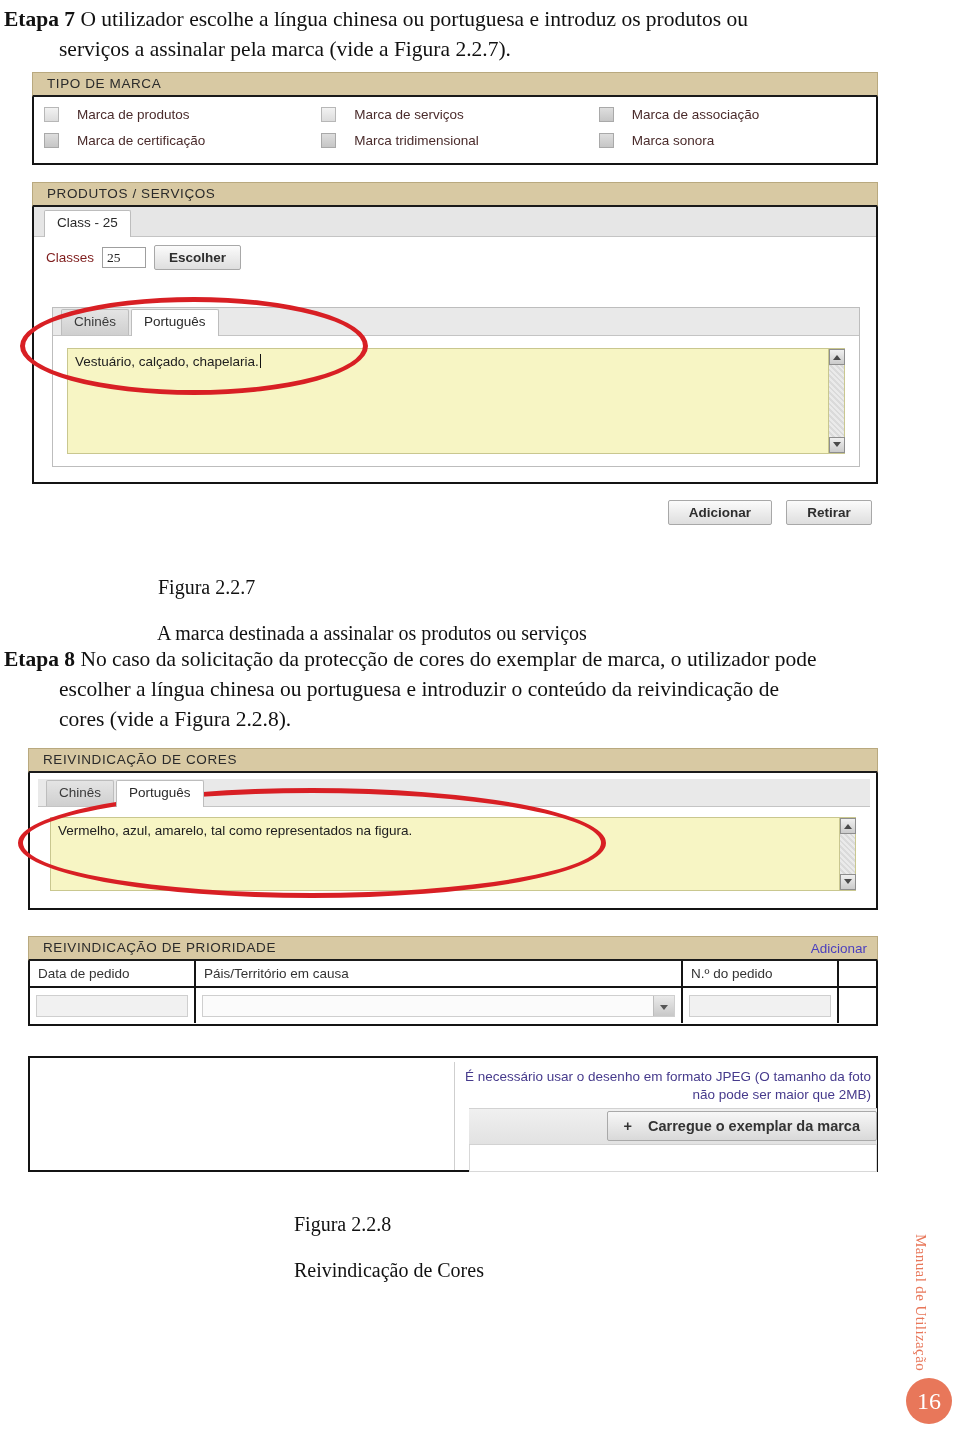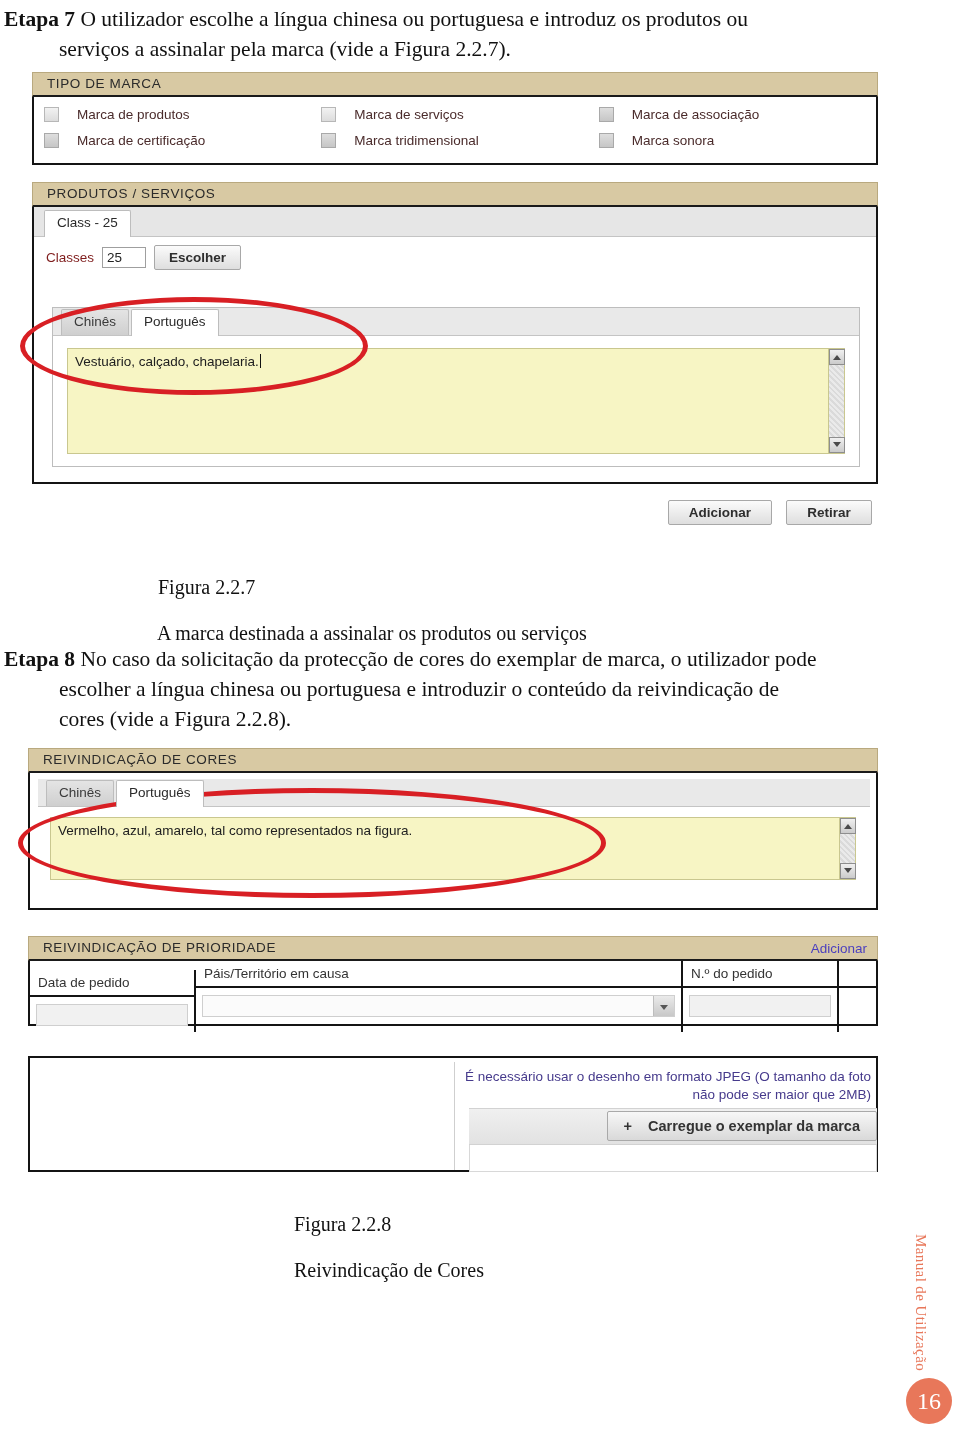--- a/index.html
+++ b/index.html
@@ -161,21 +161,21 @@
   }
   .classrow .lbl {
     font-family: "Liberation Sans", sans-serif;
     font-size: 13.5px;
     color: #7f1d1d;
   }
   .txtsmall {
     width: 44px; height: 21px;
     border: 1px solid #9f9f9f;
     background: #fff;
-    font-family: Liberation Sans, sans-serif;
+    font-family: Liberation Serif, serif;
     font-size: 13.5px;
     color: #222;
     padding: 0 4px;
     box-sizing: border-box;
     line-height: 19px;
   }
   .btn {
     font-family: "Liberation Sans", sans-serif;
     font-size: 13.5px;
     font-weight: bold;
@@ -446,21 +446,21 @@
   <div style="position:absolute; left:0; top:0; width:850px;">
     <div class="panelbar">
       <span class="ptitle">REIVINDICAÇÃO DE CORES</span>
     </div>
     <div class="panelbody" style="height:137px;">
       <div class="innerframe" style="position:absolute; left:8px; top:6px; width:832px; height:123px; border:none;">
         <div class="tabstrip" style="background:#e9e9e9;">
           <div class="tab">Chinês</div>
           <div class="tab active">Português</div>
         </div>
-        <div class="ta" style="position:absolute; left:12px; top:38px; width:806px; height:63px;text-align:center;">
+        <div class="ta" style="position:absolute; left:12px; top:38px; width:806px; height:74px;text-align:center;">
           <span class="tatext">Vermelho, azul, amarelo, tal como representados na figura.</span>
           <div class="sbar">
             <div class="sbtn up">
                 <i></i>
               </div>
             <div class="sbtn dn">
                 <i></i>
               </div>
           </div>
         </div>
@@ -468,21 +468,21 @@
     </div>
   </div>
 
   <div style="position:absolute; left:0; top:188px; width:850px;">
     <div class="panelbar">
       <span class="ptitle">REIVINDICAÇÃO DE PRIORIDADE</span>
       <span class="plink">Adicionar</span>
     </div>
     <div class="panelbody" style="height:65px; padding:0;">
       <div class="ptable">
-        <div class="pcol" style="width:166px;margin-top:9px;">
+        <div class="pcol" style="width:166px;">
           <div class="phead">Data de pedido</div>
           <div class="pcell">
             <span class="pinput"></span>
           </div>
         </div>
         <div class="pcol" style="width:487px;">
           <div class="phead">Páis/Território em causa</div>
           <div class="pcell">
             <span class="pselect">
               <span class="arrowbox">

